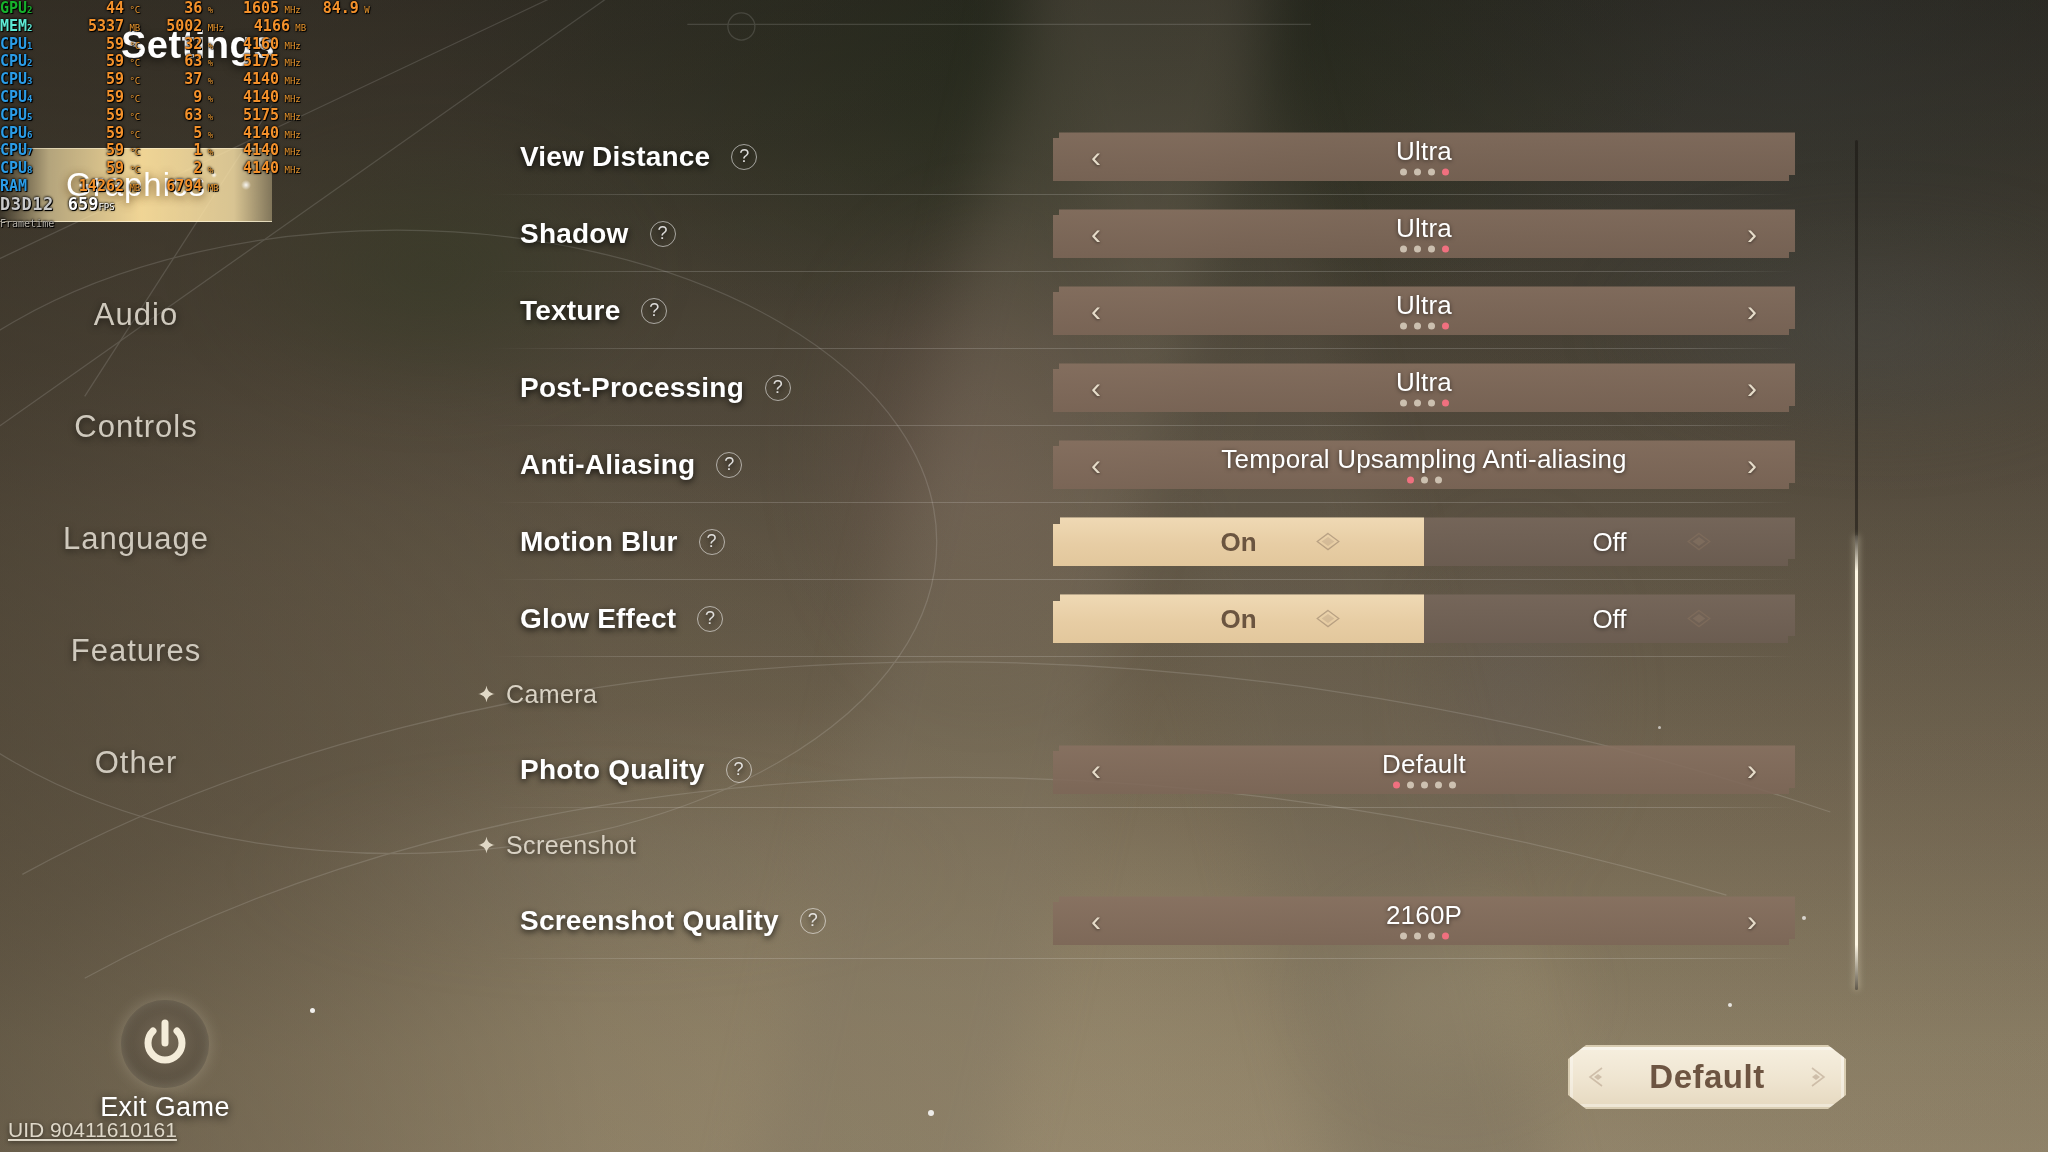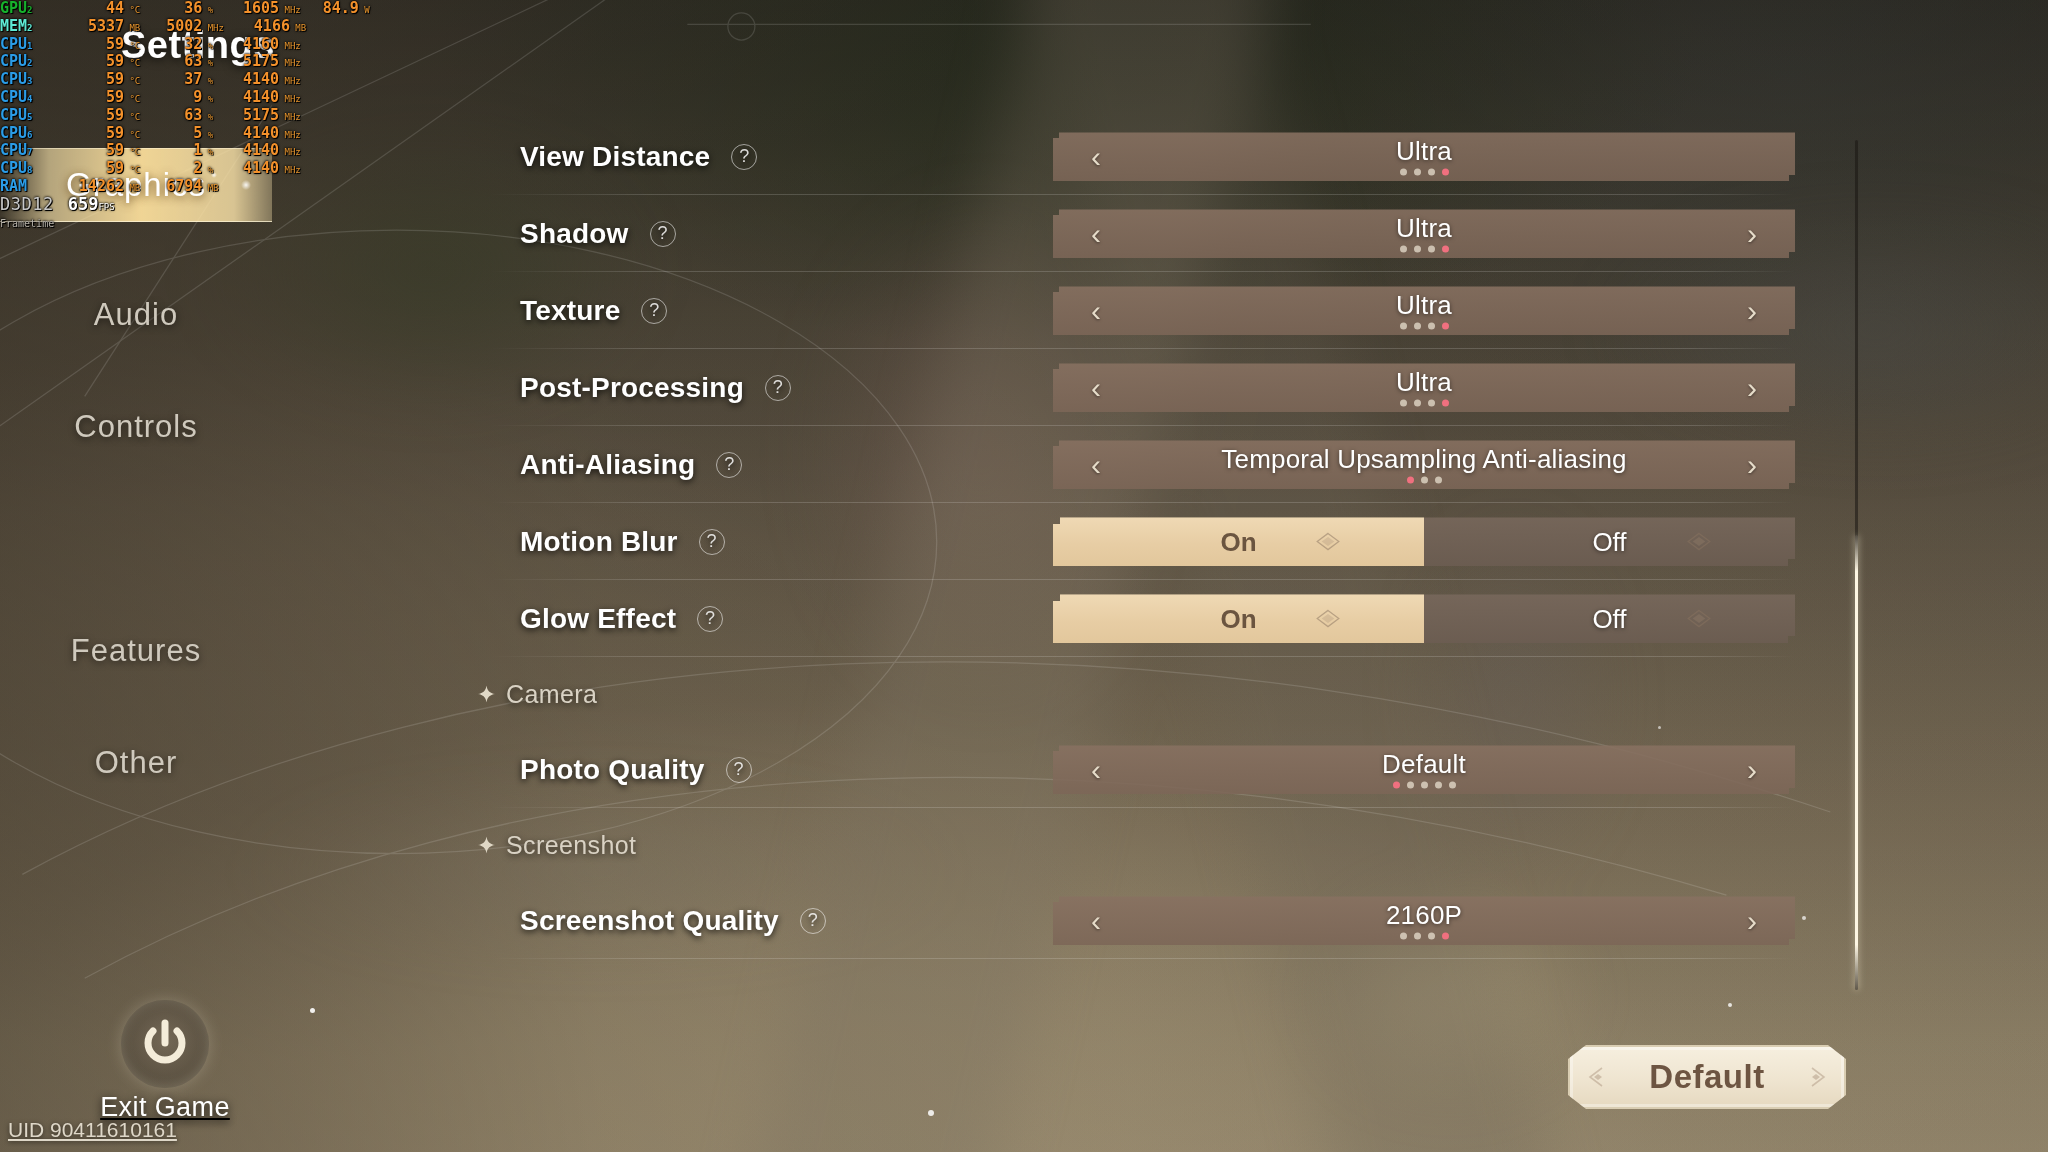--- a/index.html
+++ b/index.html
@@ -58,21 +58,21 @@
     white-space:pre;
   }
   #hud .row{ display:block; height:17.8px; }
   #hud .lbl{ display:inline-block; width:58px; font-weight:bold; }
   #hud .sub{ font-size:9px; vertical-align:baseline; }
   #hud .unit{ font-size:9px; color:#e8962e; }
   #hud .v{ display:inline-block; text-align:right; color:#f3912b; font-weight:bold; }
   #hud .w1{ width:66px; } #hud .w2{ width:62px; } #hud .w3{ width:66px; } #hud .w4{ width:58px; }
   #hud .c-gpu{ color:#17b22c; } #hud .c-mem{ color:#5eead4; } #hud .c-cpu{ color:#2b9de8; }
   #hud .c-ram{ color:#2b9de8; } #hud .c-api{ color:#c9c9c9; }
-  #hud .api{ font-size:17px; font-weight:normal; letter-spacing:.5px;}
+  #hud .api{ font-size:17px; font-weight:bold; letter-spacing:.5px;}
   #hud .fps{ color:#fff; font-size:17px; font-weight:bold; }
   #hud .fpsu{ color:#fff; font-size:9px; }
   #hud .ft{ color:#b9b4ab; font-size:10px; }
 
   
   #settings{ position:absolute; inset:0; z-index:40; }
 
   #title{
     position:absolute; left:121px; top:24px;
     font-size:38px; color:#fff; font-weight:600; letter-spacing:.5px;
@@ -98,21 +98,21 @@
   }
   .nav-item.active::after{
     content:""; position:absolute; right:10px; top:10px; width:60px; height:54px;
     background:
       radial-gradient(circle 3px at 12px 16px, #fff 0%, rgba(255,255,255,0) 100%),
       radial-gradient(circle 5px at 44px 26px, #fff 0%, rgba(255,255,255,0) 100%);
     opacity:.9;
   }
 
   
-  #exit{ position:absolute; left:100px; top:1000px; width:130px; text-align:center; cursor:pointer;text-decoration:underline; }
+  #exit{ position:absolute; left:100px; top:1000px; width:130px; text-align:center; cursor:pointer; }
   #exit .pw{
     width:88px; height:88px; margin:0 auto; border-radius:50%;
     background:radial-gradient(circle at 50% 45%, rgba(120,108,92,.55) 0%, rgba(70,62,52,.45) 60%, rgba(50,45,38,.25) 100%);
     box-shadow:0 0 16px rgba(255,248,225,.22), inset 0 0 14px rgba(255,250,230,.18);
     display:flex; align-items:center; justify-content:center;
   }
   #exit .lab{
     margin-top:4px; font-size:27px; color:#fff; letter-spacing:.4px;
     text-shadow:0 2px 9px rgba(0,0,0,.85);
   }
@@ -263,20 +263,23 @@
   <div id="nav">
       <div class="nav-item active" style="top: 148px;">
         <span>Graphics</span>
       </div>
       <div class="nav-item" style="top: 390px;">
         <span>Controls</span>
       </div>
       <div class="nav-item" style="top: 278px;">
         <span>Audio</span>
       </div>
+      <div class="nav-item" style="top: 502px;">
+        <span>Language</span>
+      </div>
       <div class="nav-item" style="top: 614px;">
         <span>Features</span>
       </div>
       <div class="nav-item" style="top: 726px;">
         <span>Other</span>
       </div>
     </div>
 
   <div id="exit">
     <div class="pw">

